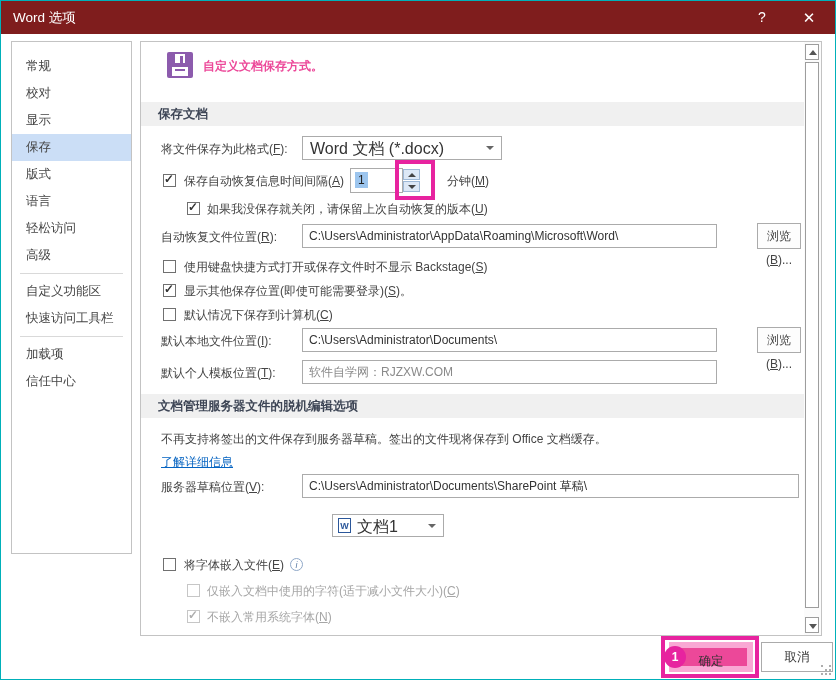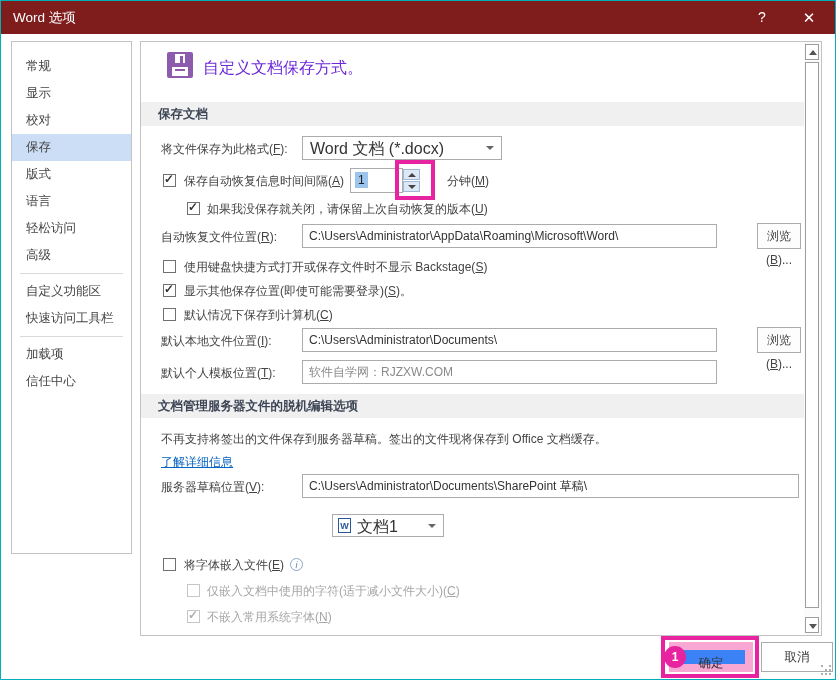--- a/index.html
+++ b/index.html
@@ -26,21 +26,21 @@
   
   .content { position:absolute; left:139px; top:40px; width:682px; height:595px;
              border:1px solid #c3c3c3; background:#fff; }
   .abs { position:absolute; }
 
   .caption-icon { left:26px; top:10px; width:26px; height:26px; background:#8c5bad; border-radius:2px; }
   .caption-icon .shutter { position:absolute; left:8px; top:2px; width:10px; height:9px; background:#fff; }
   .caption-icon .shutter i { position:absolute; right:2px; top:2px; width:3px; height:7px; background:#8c5bad; display:block; }
   .caption-icon .label { position:absolute; left:5px; bottom:2px; width:16px; height:9px; background:#fff; }
   .caption-icon .label i { position:absolute; left:3px; top:2px; width:10px; height:2px; background:#8c5bad; display:block; }
-  .caption-text { left:62px; top:16px; font-size:16px; color:#6d28d9; }
+  .caption-text { left:62px; top:16px; font-size:12px; color:#ec4899;font-weight:bold; }
 
   .band { left:0; right:17px; height:24px; background:#f0f0f0; }
   .band .band-label { margin-left:17px; line-height:24px; font-weight:bold; font-size:12.5px; color:#3e4656; }
 
   .lbl { line-height:22px; font-size:12px; color:#444; white-space:nowrap; }
   u { text-decoration:underline; }
 
   .field { border:1px solid #ababab; background:#fff; height:24px; line-height:22px;
            padding-left:6px; font-size:12px; color:#333; white-space:nowrap; overflow:hidden; }
   .field.gray { color:#8a8a8a; }
@@ -81,22 +81,22 @@
   .scrollbar { position:absolute; right:0; top:0; width:17px; height:593px; background:#fbfbfb; }
   .sb-btn { position:absolute; left:1px; width:14px; height:16px; border:1px solid #9d9d9d; background:#fff; }
   .sb-up { top:2px; } .sb-down { bottom:2px; }
   .sb-thumb { position:absolute; left:1px; top:20px; width:14px; height:546px; border:1px solid #9d9d9d; background:#fff; }
   .sb-tri-up { position:absolute; left:3px; top:5px; width:0; height:0;
       border-left:4px solid transparent; border-right:4px solid transparent; border-bottom:5px solid #555; }
   .sb-tri-down { position:absolute; left:3px; top:6px; width:0; height:0;
       border-left:4px solid transparent; border-right:4px solid transparent; border-top:5px solid #555; }
 
   
-  .ok-btn { position:absolute; left:668px; top:641px; width:84px; height:30px; background:#3b82f6;
-            border:8px solid #f9a8d4; text-align:center; line-height:26px; font-size:12.5px; color:#333; }
+  .ok-btn { position:absolute; left:668px; top:641px; width:84px; height:30px; background:#ec4899;
+            border:6px solid #f9a8d4; text-align:center; line-height:26px; font-size:12.5px; color:#333; }
   .cancel-btn { position:absolute; left:760px; top:641px; width:72px; height:30px; background:#fff;
             border:1px solid #ababab; text-align:center; line-height:28px; font-size:12.5px; color:#333; }
   .ok-hl { position:absolute; left:660px; top:635px; width:98px; height:42px; }
   .badge { position:absolute; left:663px; top:645px; width:22px; height:22px; border-radius:50%;
            background:#e7239f; color:#fff; text-align:center; line-height:22px; font-size:12px; font-weight:bold; z-index:6; }
   .grip { position:absolute; right:4px; bottom:4px; width:10px; height:10px; }
   .grip i { position:absolute; left:0; top:0; width:2px; height:2px; background:#adadad;
             box-shadow:8px 0 #adadad, 4px 4px #adadad, 8px 4px #adadad, 0 8px #adadad, 4px 8px #adadad, 8px 8px #adadad; }
 </style>
 </head>
@@ -105,22 +105,22 @@
 <div id="dialog">
 
   <div class="titlebar">
     <div class="title">Word 选项</div>
     <div class="tb-btn tb-help">?</div>
     <div class="tb-btn tb-close">✕</div>
   </div>
 
   <div class="sidebar">
     <div class="side-item">常规</div>
+    <div class="side-item">校对</div>
     <div class="side-item">显示</div>
-    <div class="side-item">校对</div>
     <div class="side-item selected">保存</div>
     <div class="side-item">版式</div>
     <div class="side-item">语言</div>
     <div class="side-item">轻松访问</div>
     <div class="side-item">高级</div>
     <div class="side-sep"></div>
     <div class="side-item">自定义功能区</div>
     <div class="side-item">快速访问工具栏</div>
     <div class="side-sep"></div>
     <div class="side-item">加载项</div>

